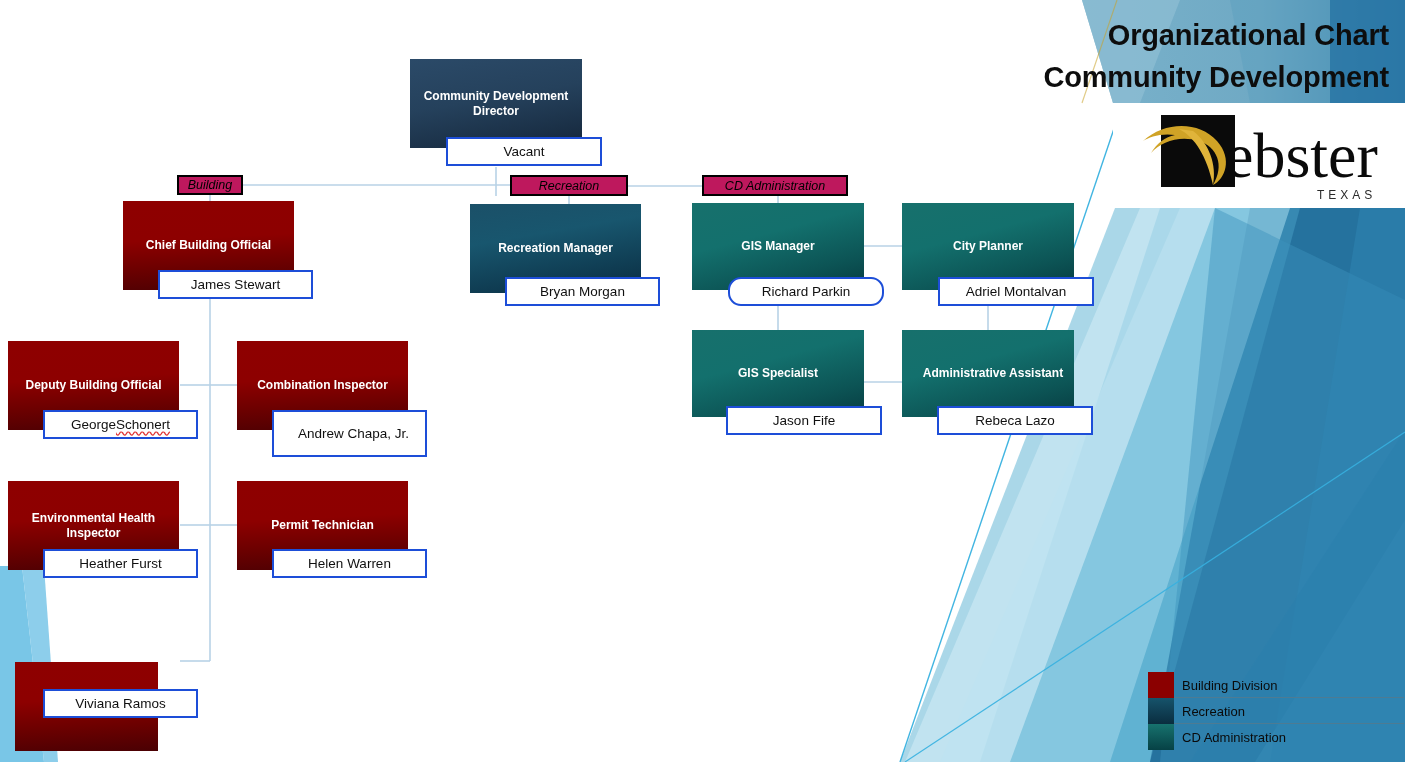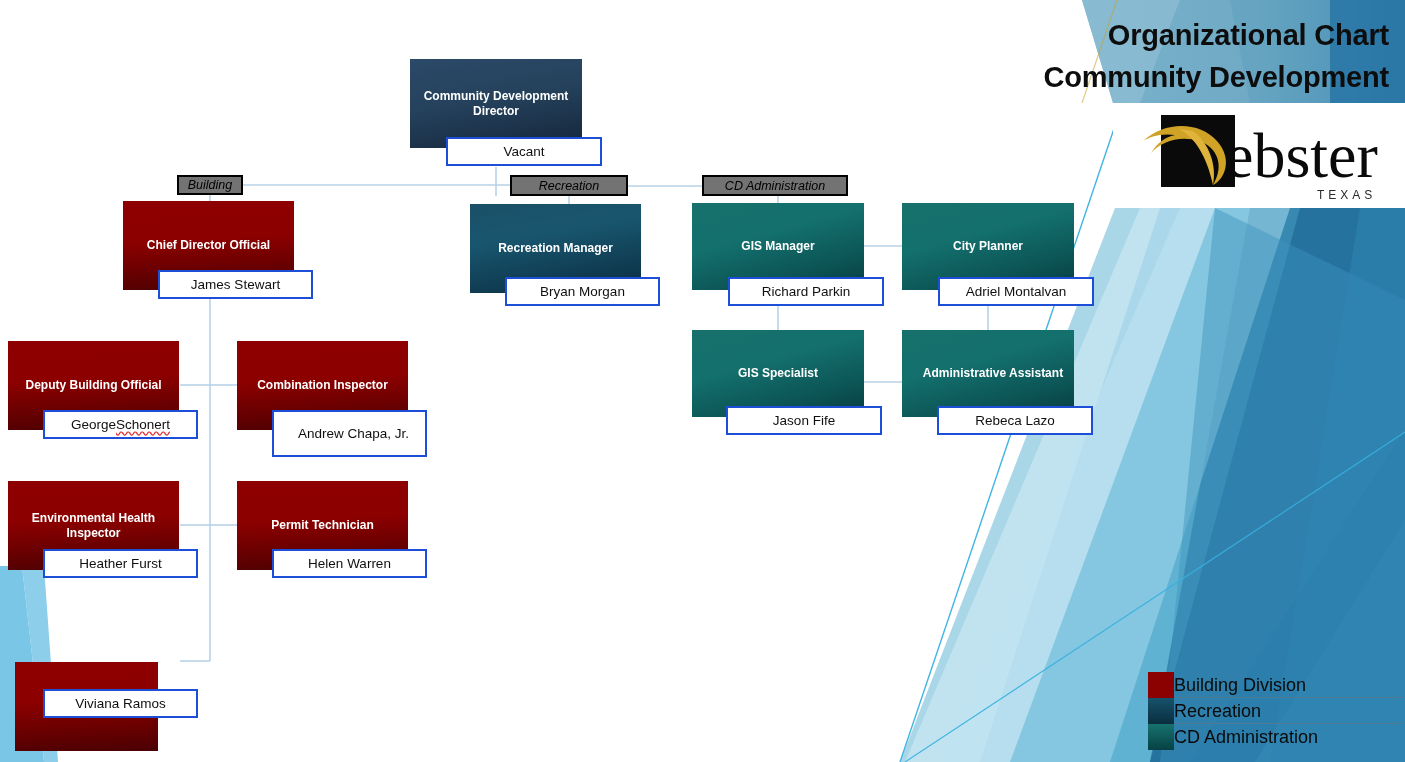--- a/index.html
+++ b/index.html
@@ -100,21 +100,21 @@
     white-space: nowrap;
   }
   .fill-red    { background: linear-gradient(177deg, #8e0000 0%, #8d0000 42%, #6b0000 72%, #4a0003 100%); }
   .fill-navy   { background: linear-gradient(170deg, #2b4a68 0%, #25415c 45%, #1b3148 78%, #14253a 100%); }
   .fill-recblue{ background: linear-gradient(170deg, #1b5068 0%, #18566e 35%, #0f3c52 75%, #0a2d40 100%); }
   .fill-teal   { background: linear-gradient(165deg, #17706c 0%, #13706d 38%, #0c5455 74%, #073c41 100%); }
 
   
   .div-label {
     position: absolute;
-    background: #737373;
+    background: #be185d;
     border: 2px solid #000000;
     box-sizing: border-box;
     display: flex;
     align-items: center;
     justify-content: center;
     font-style: italic;
     font-size: 12.5px;
     color: #000000;
     z-index: 5;
     white-space: nowrap;
@@ -139,21 +139,22 @@
     display: flex;
     align-items: center;
     height: 26px;
   }
   .legend-swatch {
     width: 26px;
     height: 26px;
     flex: 0 0 26px;
   }
   .legend-label {
-    font-size: 18px;
+    margin-left: 8px;
+    font-size: 13px;
     color: #0a0a0a;
     white-space: nowrap;
   }
   .legend-rule {
     position: absolute;
     left: 26px;
     bottom: 0;
     width: 230px;
     height: 1px;
     background: #4d7b93;
@@ -251,21 +252,21 @@
   <div class="div-label" style="left:177px; top:175px; width:66px; height:20px;">Building</div>
   <div class="div-label" style="left:510px; top:175px; width:118px; height:21px;">Recreation</div>
   <div class="div-label" style="left:702px; top:175px; width:146px; height:21px;">CD Administration</div>
 
   <div class="node">
     <div class="node-title fill-navy" style="left:410px; top:59px; width:172px; height:89px;">Community Development Director</div>
     <div class="node-name" style="left:446px; top:137px; width:156px; height:29px;">Vacant</div>
   </div>
 
   <div class="node">
-    <div class="node-title fill-red" style="left:123px; top:201px; width:171px; height:89px;">Chief Director Official</div>
+    <div class="node-title fill-red" style="left:123px; top:201px; width:171px; height:89px;">Chief Building Official</div>
     <div class="node-name" style="left:158px; top:270px; width:155px; height:29px;">James Stewart</div>
   </div>
 
   <div class="node">
     <div class="node-title fill-red" style="left:8px; top:341px; width:171px; height:89px;">Deputy Building Official</div>
     <div class="node-name" style="left:43px; top:410px; width:155px; height:29px;">
       <span>George </span>
         <span class="misspelled">Schonert</span>
     </div>
   </div>
@@ -290,21 +291,21 @@
     <div class="node-name" style="left:43px; top:689px; width:155px; height:29px;">Viviana Ramos</div>
   </div>
 
   <div class="node">
     <div class="node-title fill-recblue" style="left:470px; top:204px; width:171px; height:89px;">Recreation Manager</div>
     <div class="node-name" style="left:505px; top:277px; width:155px; height:29px;">Bryan Morgan</div>
   </div>
 
   <div class="node">
     <div class="node-title fill-teal" style="left:692px; top:203px; width:172px; height:87px;">GIS Manager</div>
-    <div class="node-name" style="left:728px; top:277px; width:156px; height:29px;">Richard Parkin</div>
+    <div class="node-name" style="left:728px; top:277px; width:156px; height:29px;border-radius:13px;">Richard Parkin</div>
   </div>
 
   <div class="node">
     <div class="node-title fill-teal" style="left:902px; top:203px; width:172px; height:87px;">City Planner</div>
     <div class="node-name" style="left:938px; top:277px; width:156px; height:29px;">Adriel Montalvan</div>
   </div>
 
   <div class="node">
     <div class="node-title fill-teal" style="left:692px; top:330px; width:172px; height:87px;">GIS Specialist</div>
     <div class="node-name" style="left:726px; top:406px; width:156px; height:29px;">Jason Fife</div>

